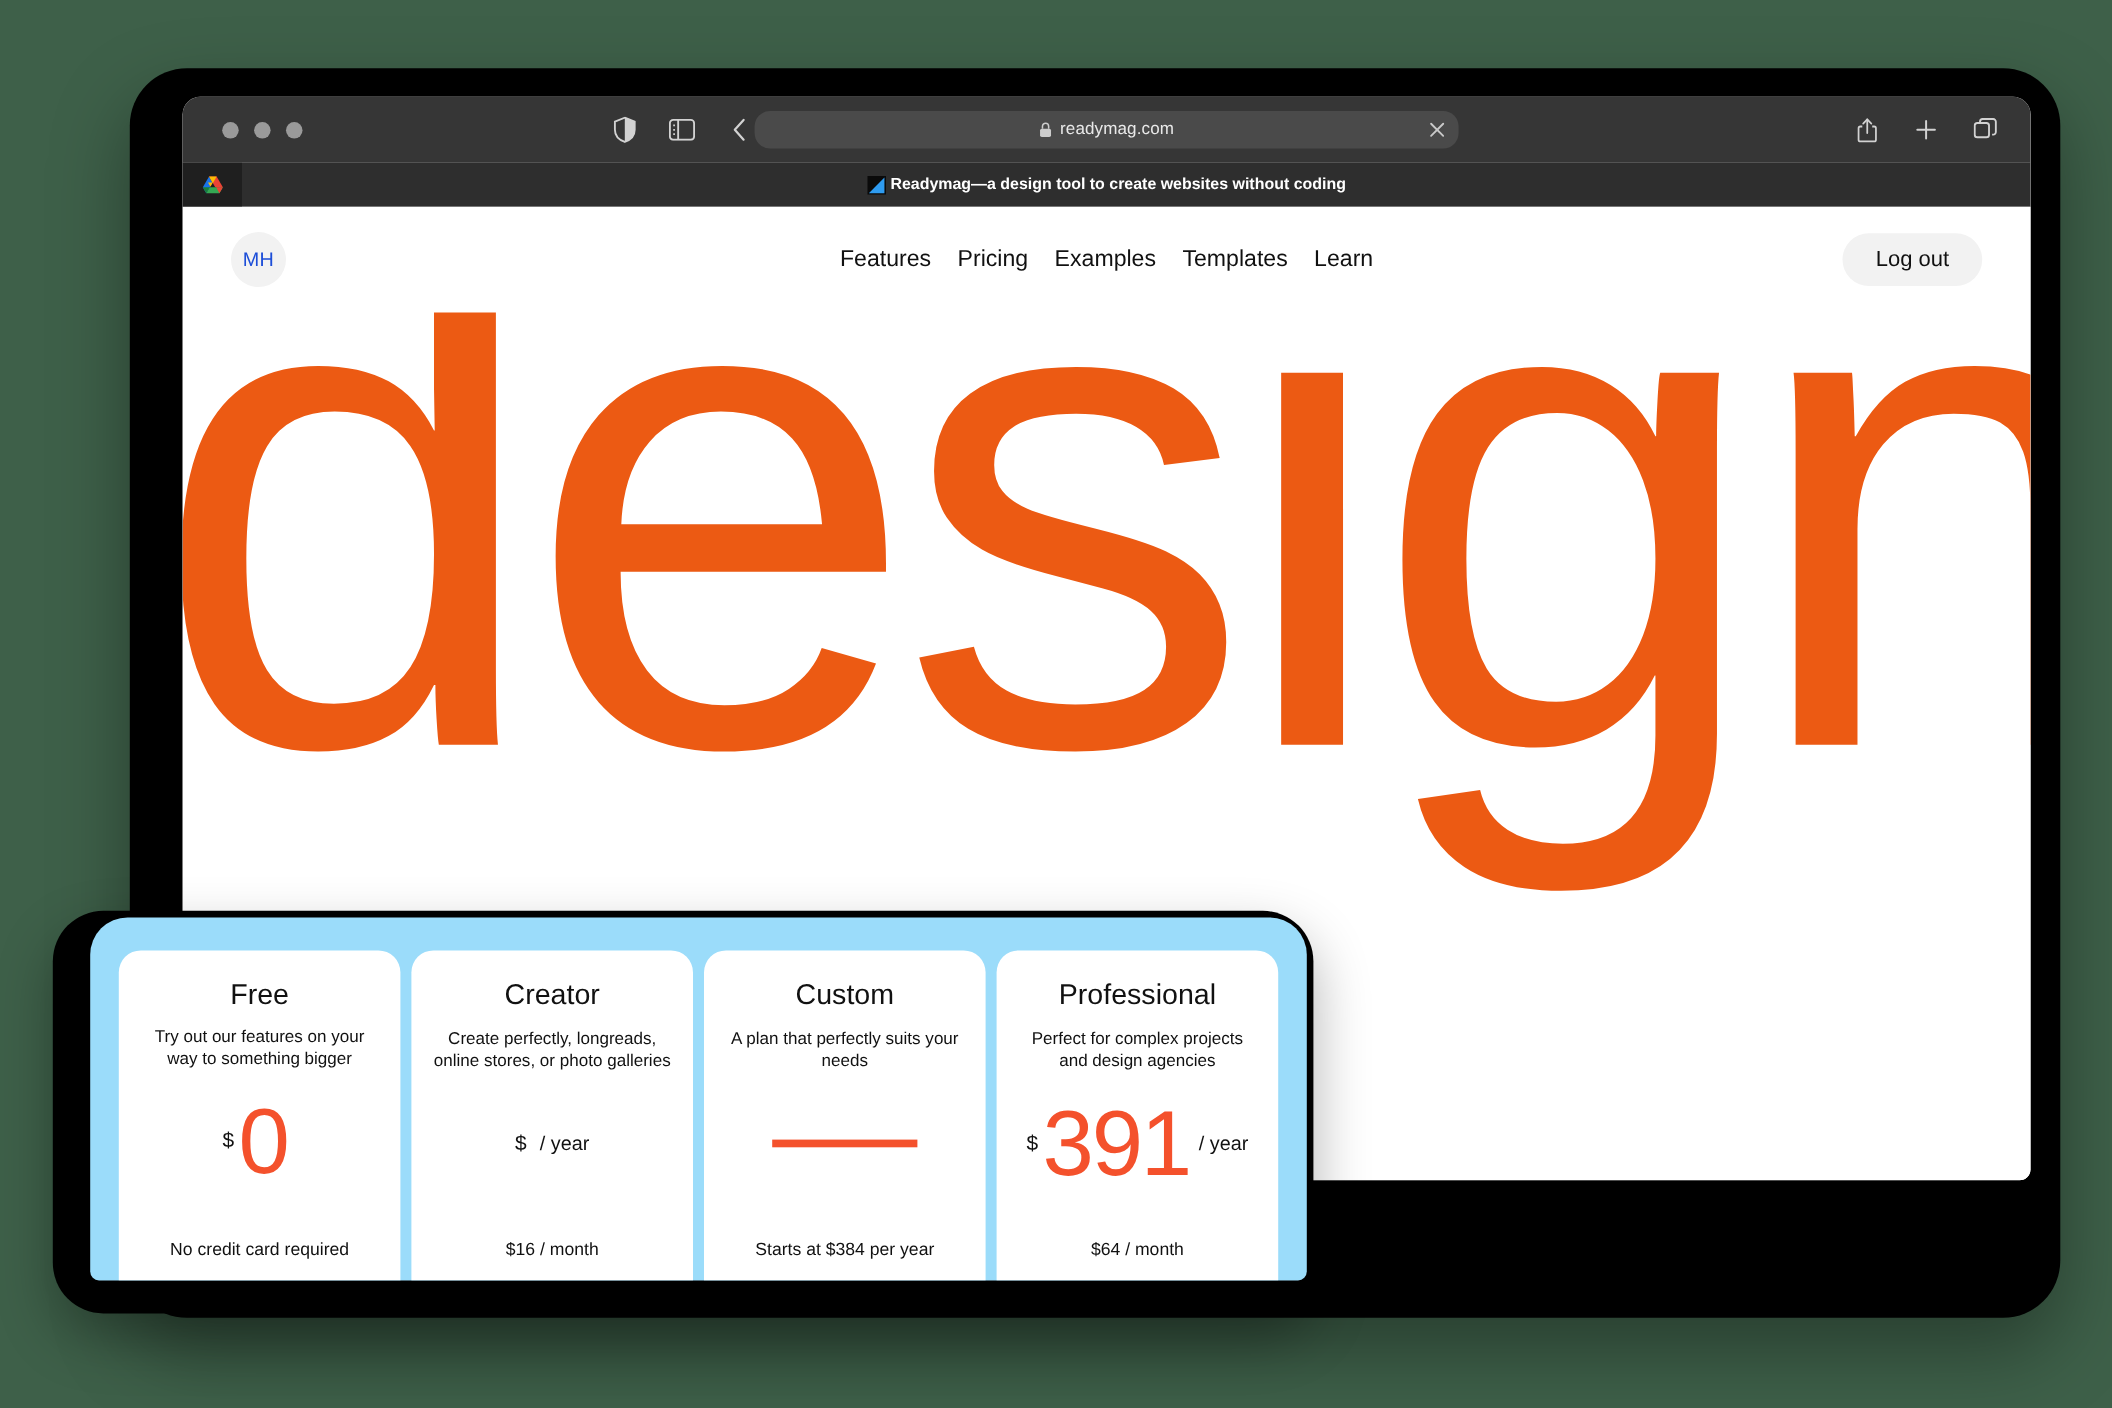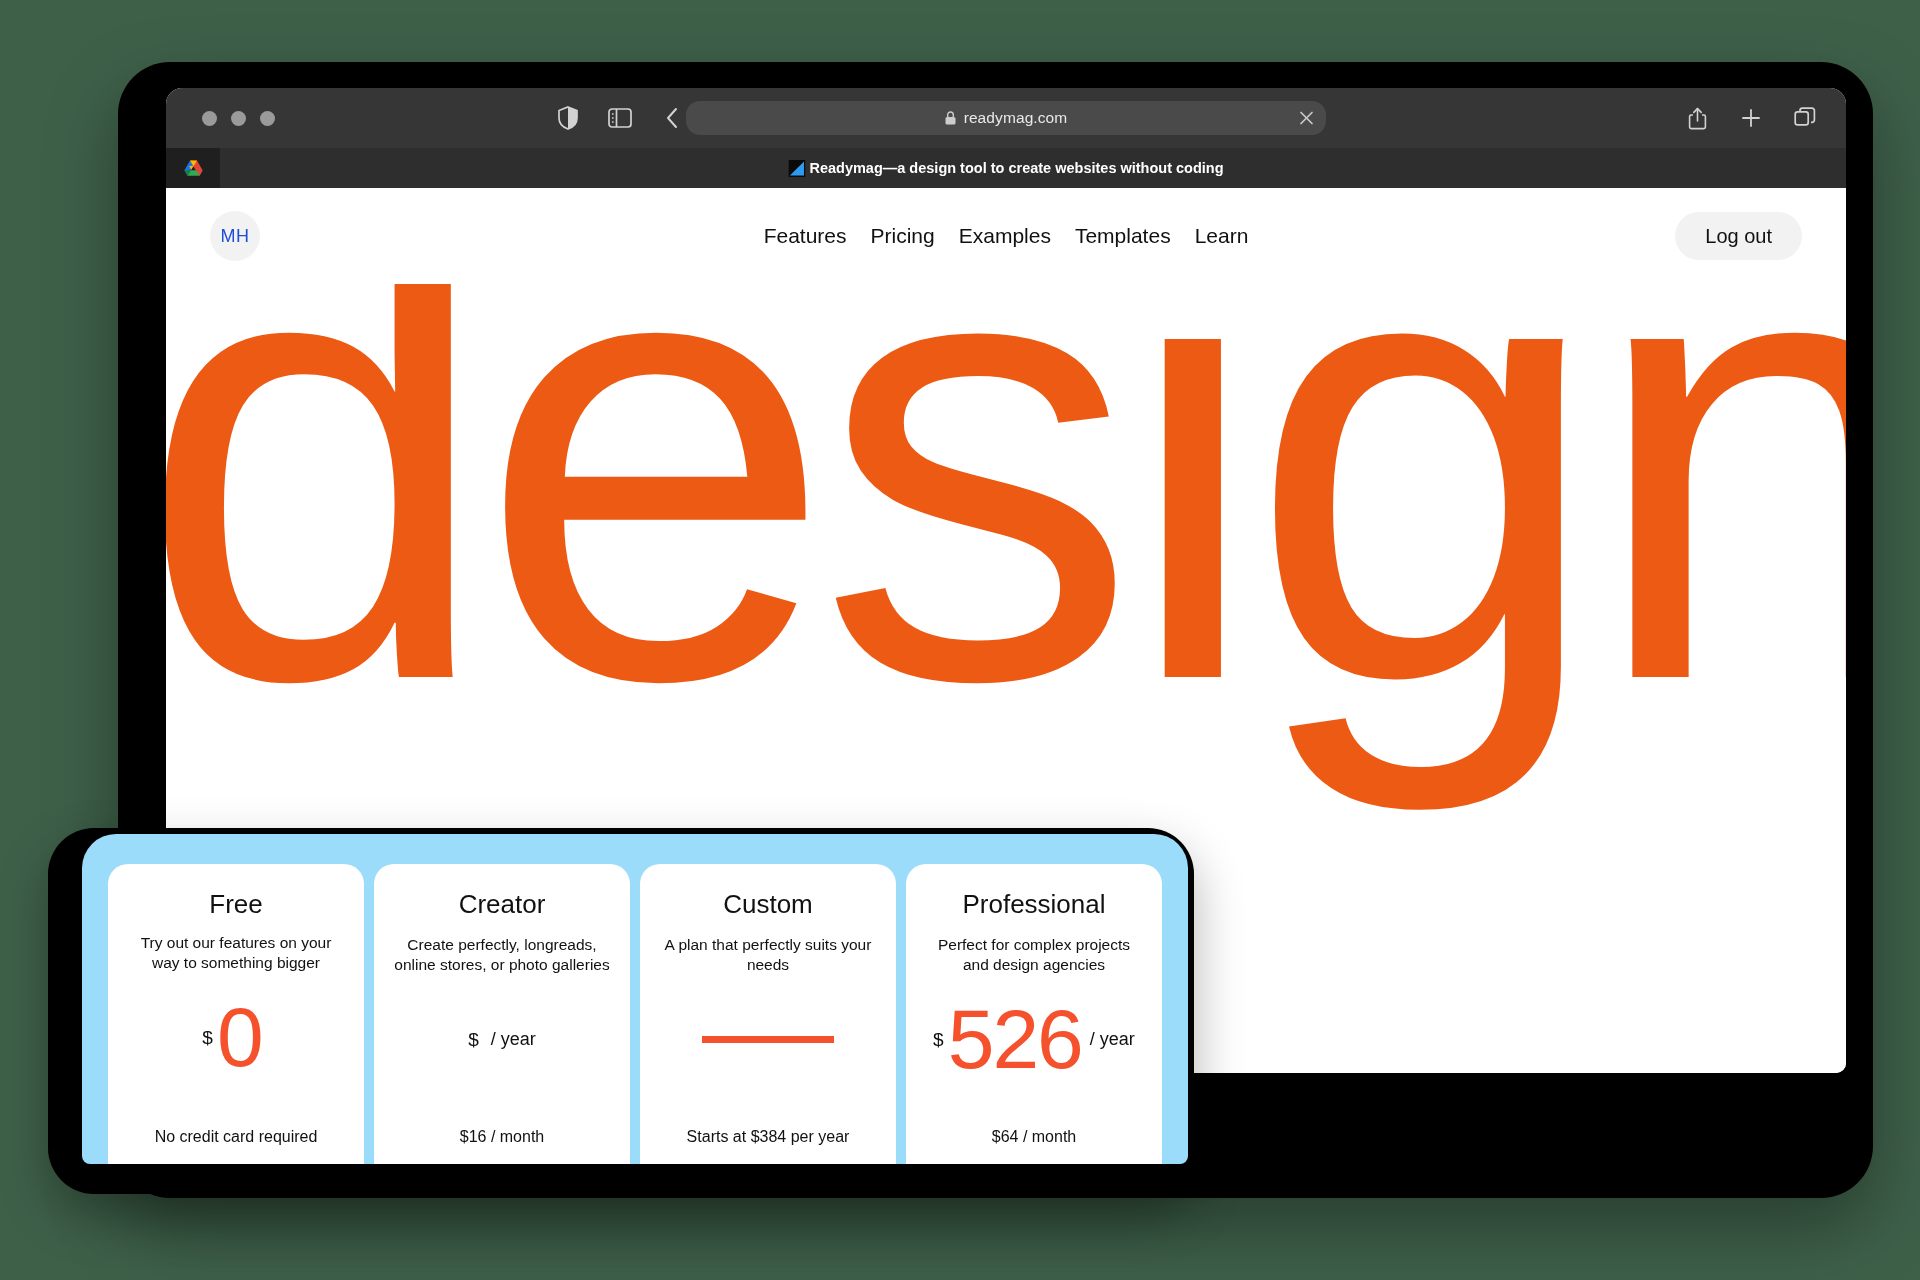--- a/index.html
+++ b/index.html
@@ -501,19 +501,19 @@
       <span class="price-dash"></span>
     </div>
     <div class="plan-footnote">Starts at $384 per year</div>
   </div>
 
   <div class="plan-card professional">
     <div class="plan-name">Professional</div>
     <div class="plan-desc">Perfect for complex projects and design agencies</div>
     <div class="price-row">
       <span class="currency">$</span>
-      <span class="amount">526</span>
+      <span class="amount">391</span>
       <span class="period">/ year</span>
     </div>
     <div class="plan-footnote">$64 / month</div>
   </div>
 
 </div>
 
 </body></html>

